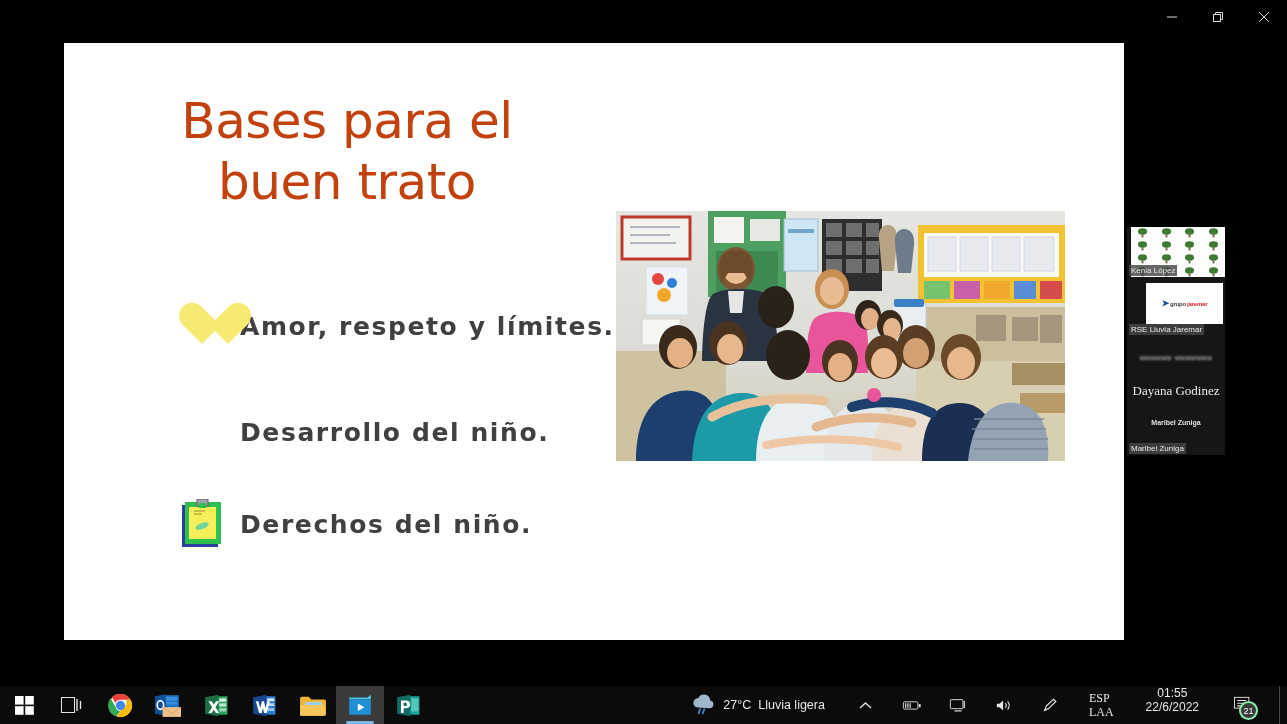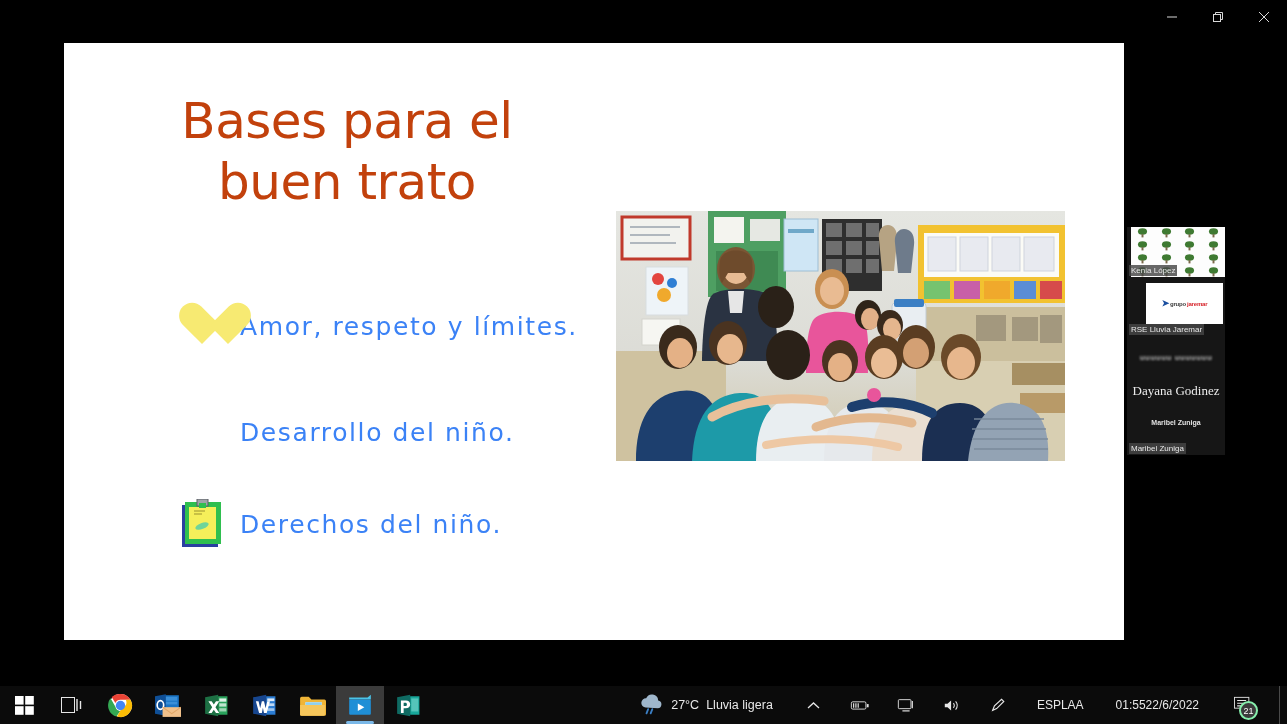--- a/index.html
+++ b/index.html
@@ -71,24 +71,24 @@
     text-align: center;
   }
   #slide-title .line-2 { display:block; }
 
   .bullet-row {
     position: absolute;
     display: flex;
     align-items: center;
   }
   .bullet-text {
-    color: #3b82f6;
+    color: #404040;
     font-family: "DejaVu Sans", "Liberation Sans", sans-serif;
     font-size: 25px;
-    font-weight: normal;
+    font-weight: bold;
     letter-spacing: 1.6px;
     white-space: nowrap;
   }
   #bullet-1 { left: 100px; top: 252px; }
   #bullet-2 { left: 100px; top: 358px; }
   #bullet-3 { left: 100px; top: 450px; }
 
   .bullet-icon-slot {
     width: 76px;
     height: 62px;
@@ -286,31 +286,31 @@
   #weather-desc { font-size: 12.5px; }
   .tray-icon {
     width: 30px;
     height: 38px;
     display: flex;
     align-items: center;
     justify-content: center;
   }
   #lang {
     display: flex;
-    flex-direction: row;
+    flex-direction: column;
     justify-content: center;
-    align-items: center;
     height: 38px;
     padding: 0 8px;
     line-height: 14px;
     font-size: 12px;
+    font-family: Liberation Serif, serif;
   }
   #clock {
     display: flex;
-    flex-direction: row;
+    flex-direction: column;
     justify-content: flex-start;
     align-items: center;
     height: 38px;
     padding: 0 8px;
     line-height: 14px;
     font-size: 12px;
     text-align: center;
   }
   #notif {
     width: 40px;

